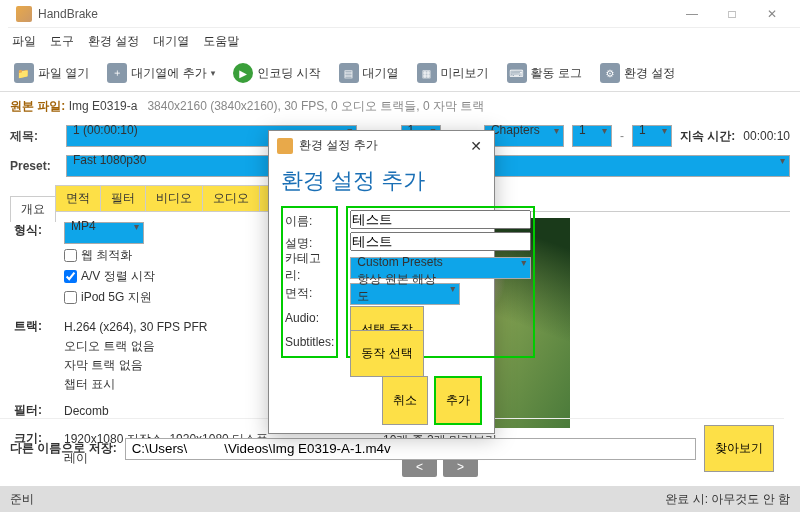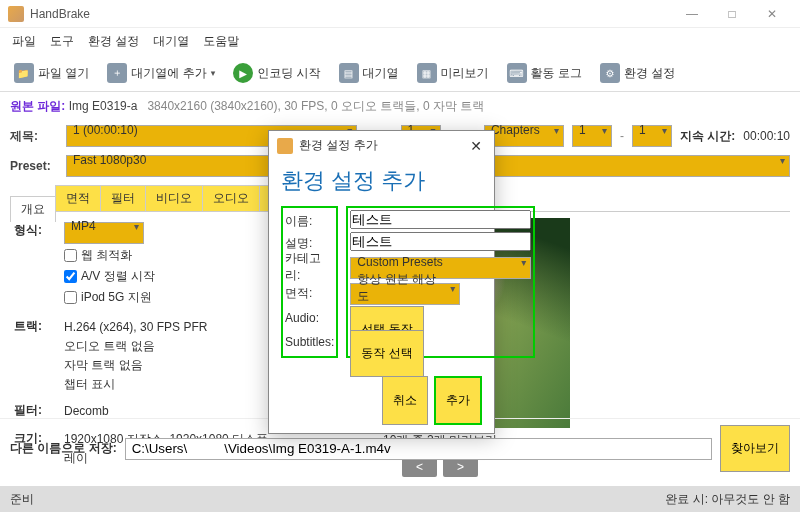--- a/index.html
+++ b/index.html
@@ -1,37 +1,37 @@
 <!DOCTYPE html>
 <html><head>
 <meta charset="utf-8">
 <style>
 * { box-sizing: border-box; margin: 0; padding: 0; font-family: "Malgun Gothic", "Segoe UI", sans-serif; }
 body { background: #fff; font-size: 12px; color: #333; width: 800px; height: 512px; overflow: hidden; position: relative; }
 
-.titlebar { display: flex; align-items: center; height: 28px; padding: 0 8px; border-bottom: 1px solid #eee; }
+.titlebar { display: flex; align-items: center; height: 28px; padding: 0 8px; border-bottom: 1px solid #eee; margin-left: 8px; }
 .titlebar .app-icon { width: 16px; height: 16px; margin-right: 6px; background: linear-gradient(135deg,#e8a94a,#c96); border-radius:2px; }
 .titlebar .title { flex: 1; font-size: 12px; color: #555; }
 .winbtn { width: 40px; height: 28px; display:flex; align-items:center; justify-content:center; color:#888; }
 
 .menubar { display:flex; gap:2px; padding: 2px 6px; font-size:12px; }
 .menubar span { padding: 3px 6px; }
 
 .toolbar { display:flex; align-items:center; gap:6px; padding: 4px 8px; border-bottom: 1px solid #ddd; }
 .tbtn { display:flex; align-items:center; gap:4px; padding: 4px 6px; font-size:12px; }
 .tbtn .ticon { width:20px; height:20px; background:#89a; border-radius:3px; display:flex;align-items:center;justify-content:center;color:#fff;font-size:10px; }
 .tbtn .ticon.play { background:#3a9f3a; border-radius:50%; }
 .tbtn .dd { font-size:9px; color:#555; }
 
 .srcbar { padding: 6px 10px; font-size:12px; color:#444; }
-.srcbar b { color:#6d28d9; }
+.srcbar b { color:#a16207; }
 
 .row { display:flex; align-items:center; gap:8px; padding: 4px 10px; font-size:12px; }
 .row label { width: 48px; color:#444; font-weight:bold; }
-.combo { border:1px solid #aaa; background:#eab308; padding:2px 18px 14px 6px; height:22px; position:relative; min-width:60px; display:flex;align-items:center; }
+.combo { border:1px solid #aaa; background:#0ea5e9; padding:2px 18px 14px 6px; height:22px; position:relative; min-width:60px; display:flex;align-items:center; }
 .combo::after { content:"▾"; position:absolute; right:4px; font-size:10px; color:#555; }
 .wide { flex:1; }
 .sep { color:#888; }
 
 .tabs { margin: 4px 10px 0; display:flex; border-bottom:1px solid #ccc; font-size:12px; }
 .tab { padding:4px 10px; border:1px solid #ccc; border-bottom:none; background:#fde047; margin-right:-1px; }
 .tab.active { background:#fff; position:relative; top:11px; }
 
 .content { padding:10px 14px; font-size:12px; display:flex; gap:20px; position:relative; }
 .leftcol { width: 260px; }
@@ -44,21 +44,21 @@
 .preview { position:absolute; left:290px; top:0; width:300px; }
 .preview-img { width:280px; height:210px; background:linear-gradient(120deg,#2a5a2a 0%,#6a9a4a 30%,#9ab05a 50%,#4a7a3a 100%); margin-top:6px; position:relative; overflow:hidden; }
 .preview-img::before { content:""; position:absolute; inset:0; background:
  radial-gradient(ellipse at 20% 40%,#d8e890 0%,transparent 25%),
  radial-gradient(ellipse at 60% 30%,#e8b8d0 0%,transparent 20%),
  linear-gradient(200deg,#1a3a1a 10%,transparent 40%); }
 .preview-cap { text-align:center; padding:4px; }
 .navbtns { display:flex; justify-content:center; gap:6px; padding:4px; }
 .navbtn { background:#888; color:#fff; padding:3px 14px; border-radius:2px; }
 
-.outrow { position:absolute; bottom:34px; left:0; right:0; padding:6px 10px; display:flex; align-items:center; gap:8px; border-top:1px solid #eee; }
+.outrow { position:absolute; bottom:34px; left:0; right:16px; padding:6px 10px; display:flex; align-items:center; gap:8px; border-top:1px solid #eee; }
 .outrow input { flex:1; border:1px solid #aaa; padding:3px 6px; height:22px; }
 .btn { border:1px solid #999; background:#fde047; padding:14px 10px; font-size:12px; }
 
 .statusbar { position:absolute; bottom:0; left:0; right:0; height:26px; background:#ddd; display:flex; align-items:center; padding:0 10px; font-size:12px; justify-content:space-between; }
 
 
 .modal { position:absolute; left:268px; top:130px; width:227px; background:#fff; border:1px solid #888; box-shadow:0 4px 20px rgba(0,0,0,0.25); z-index:100; }
 .modal-title { display:flex; align-items:center; padding:6px 8px; font-size:12px; }
 .modal-title .mi { width:16px; height:16px; background:#e8a94a; margin-right:6px; border-radius:2px; }
 .modal-title .mt { flex:1; }

